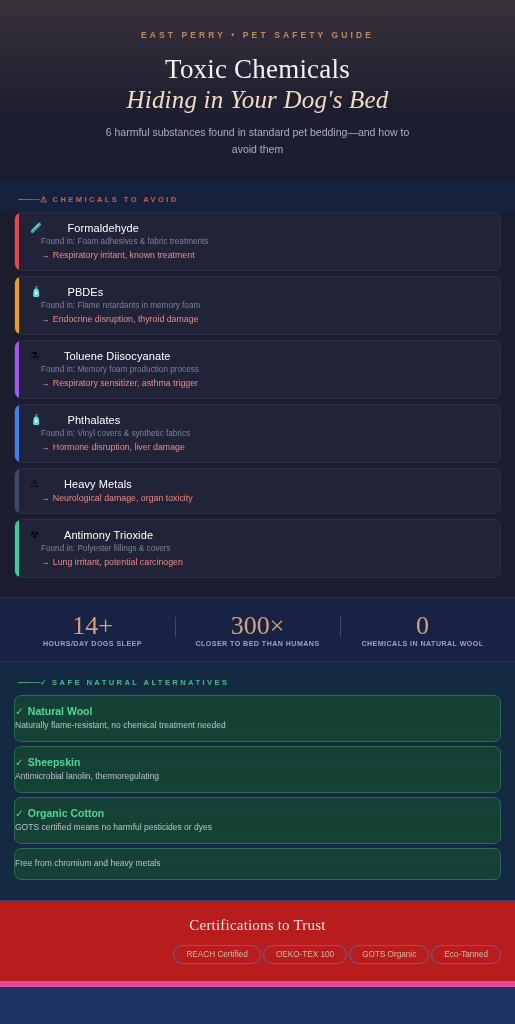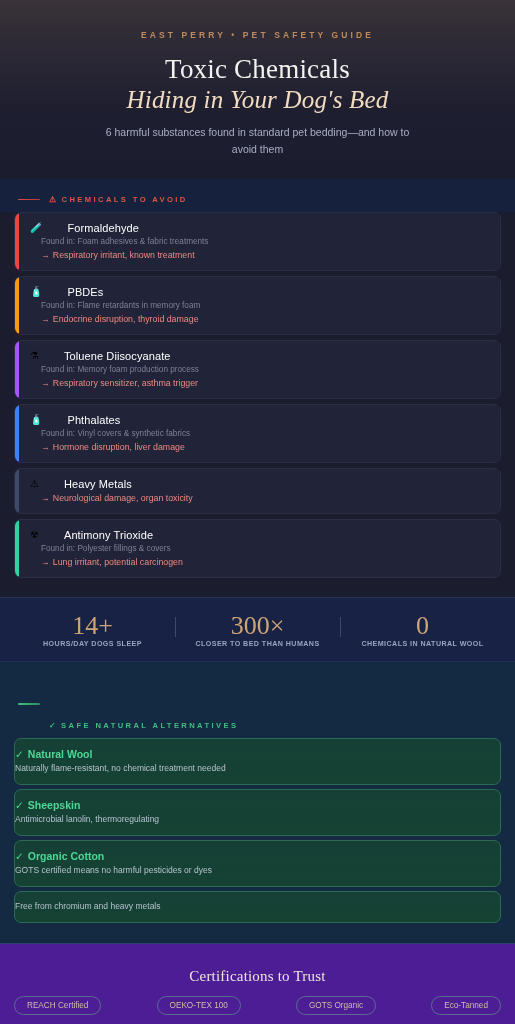--- a/index.html
+++ b/index.html
@@ -48,33 +48,32 @@
     color:#a9aec4;
     line-height:1.55;
     max-width:310px;
     margin:0 auto;
   }
 
   
   .sec-head {
     display:flex;
     align-items:center;
-    gap:9px;
     padding:16px 18px 8px;
   }
   .sec-rule { width:22px; height:1.5px; border-radius:2px; }
   .sec-rule.danger { background:linear-gradient(90deg,#e24a4a,#b93a3a); }
   .sec-rule.safe   { background:linear-gradient(90deg,#3fbf7f,#2d8f60); }
   .sec-label {
     font-size:7.6px;
     letter-spacing:2.4px;
     font-weight:700;
   }
   .sec-label.danger { color:#e2553f; }
-  .sec-label.safe   { color:#3fbf7f;margin-top:43px; }
+  .sec-label.safe   { color:#3fbf7f; }
   .sec-ico { font-size:8px; margin-right:3px; }
 
   
   .chem-wrap { background:#1b1c2e; padding:0 14px 14px; }
   .chem-card {
     position:relative;
     background:#212338;
     border:1px solid #2a2d44;
     border-radius:7px;
     padding:9px 11px 10px 15px;
@@ -140,32 +139,32 @@
     margin-bottom:4px;
   }
   .safe-name {
     font-size:10.5px; font-weight:700; color:#4cd996; margin-bottom:3px;
   }
   .safe-name .chk { margin-right:4px; font-weight:400; }
   .safe-desc { font-size:8.5px; color:#b5c3cf; line-height:1.3; }
 
   
   .certs {
-    background:#4c1d95;
+    background:#b91c1c;
     border-top:1px solid #2d4370;
-    border-bottom:4px solid #ec4899;
-    padding:24px 14px 17px;
+    border-bottom:6px solid #ec4899;
+    padding:16px 14px 17px;
     text-align:center;
   }
   .certs-title {
     font-family:"Liberation Serif", serif;
     font-size:15px; color:#eee6dc; font-weight:400; margin-bottom:11px;
     letter-spacing:.2px;
   }
-  .cert-pills { display:flex; justify-content:space-between; gap:22px; flex-wrap:wrap; }
+  .cert-pills { display:flex; justify-content:flex-end; gap:2px; flex-wrap:wrap; }
   .cert-pill {
     border:1px solid #5a6b92;
     border-radius:40px;
     padding:4px 12px;
     font-size:8.2px;
     color:#cdbda9;
     background:transparent;
     white-space:nowrap;
   }
 

